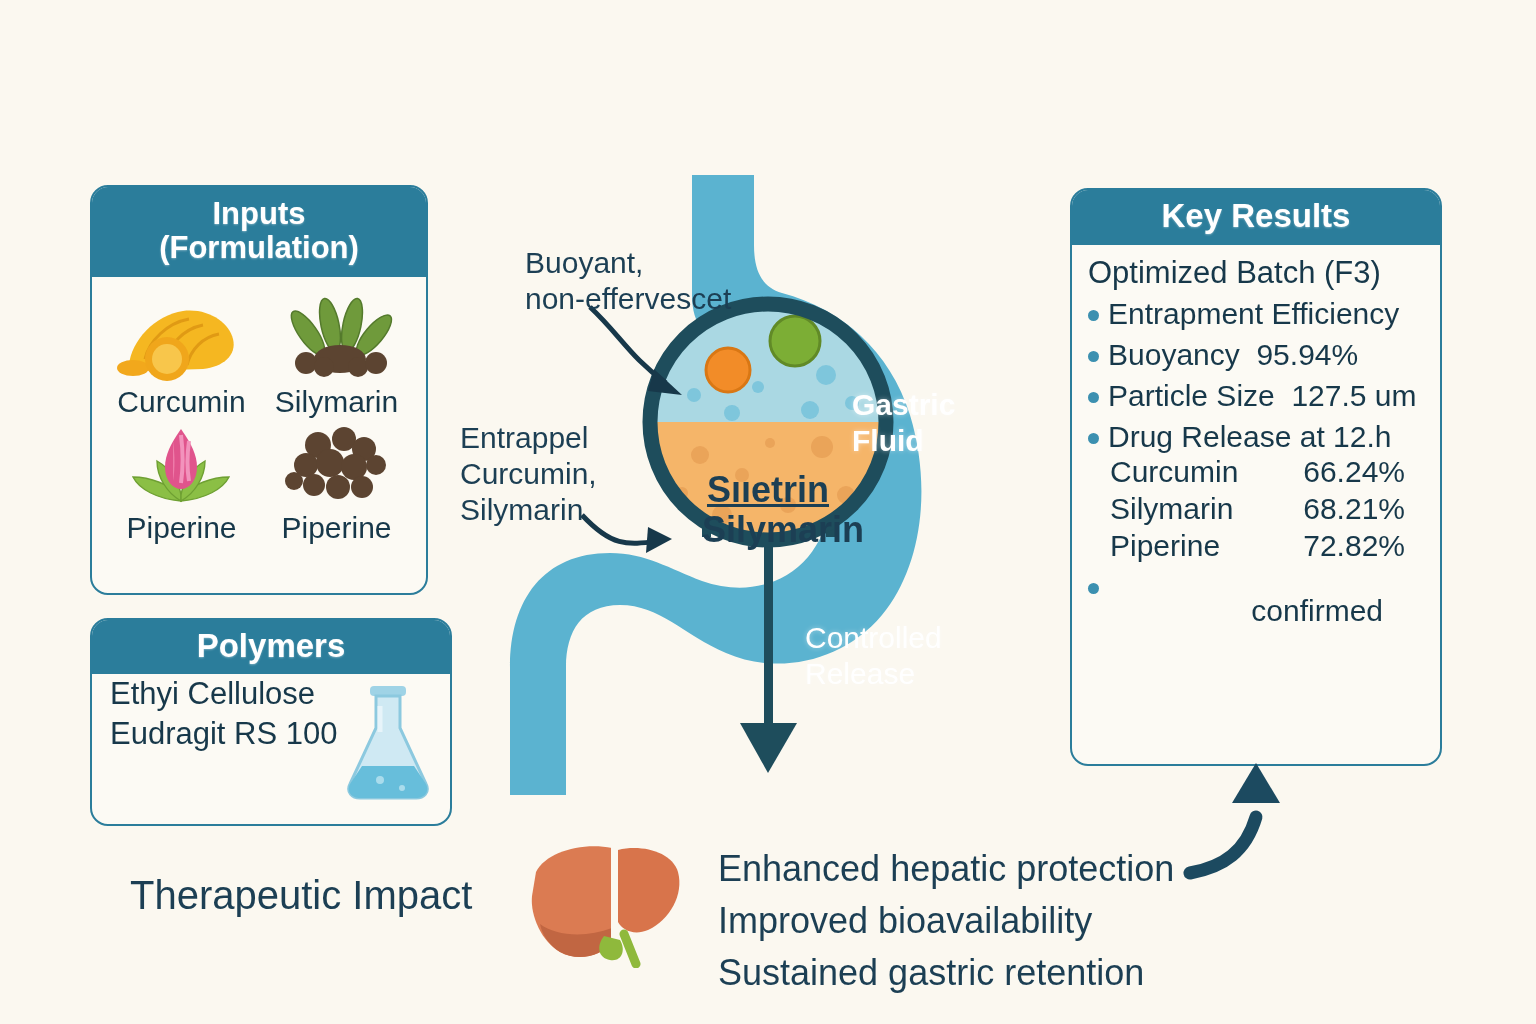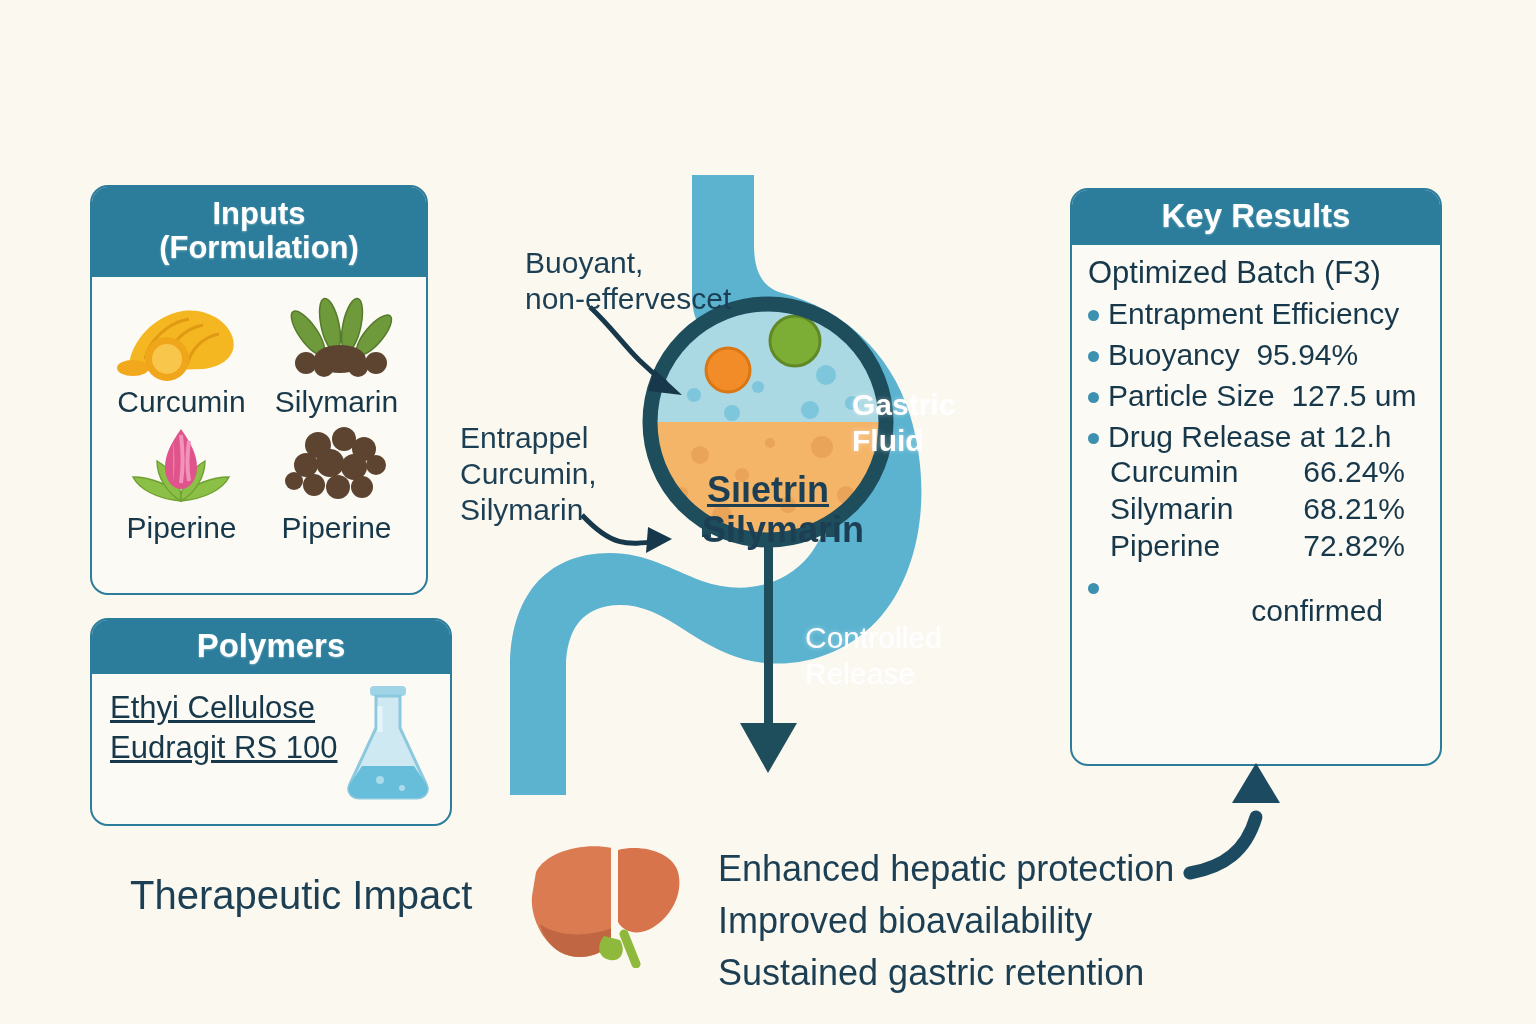--- a/index.html
+++ b/index.html
@@ -51,21 +51,21 @@
     row-gap:2px;column-gap:4px;
     padding-top:8px;
   }
   .ing{text-align:center;}
   .ing .art{height:88px;display:flex;align-items:flex-end;justify-content:center;}
   .ing .nm{font-size:30px;color:#17384A;margin-top:2px;}
 
   
   #polymers-card{left:90px;top:618px;width:362px;height:208px;}
   #polymers-card .card-head{font-size:33px;padding:8px 8px 10px;}
-  .poly-body{position:relative;padding:14px 0 0 18px;text-decoration:underline;}
+  .poly-body{position:relative;padding:0 0 0 18px;}
   .poly-line{font-size:31px;line-height:1.28;color:#17384A;}
   .flask{position:absolute;right:14px;top:6px;}
 
   
   #results-card{left:1070px;top:188px;width:372px;height:578px;}
   #results-card .card-head{font-size:33px;padding:8px 8px 11px;}
   .res-body{padding:10px 12px 0 16px;}
   .res-title{font-size:31px;margin-bottom:4px;white-space:nowrap;}
   .res-li{display:flex;align-items:flex-start;gap:9px;margin-top:6px;}
   .res-li .dot{

